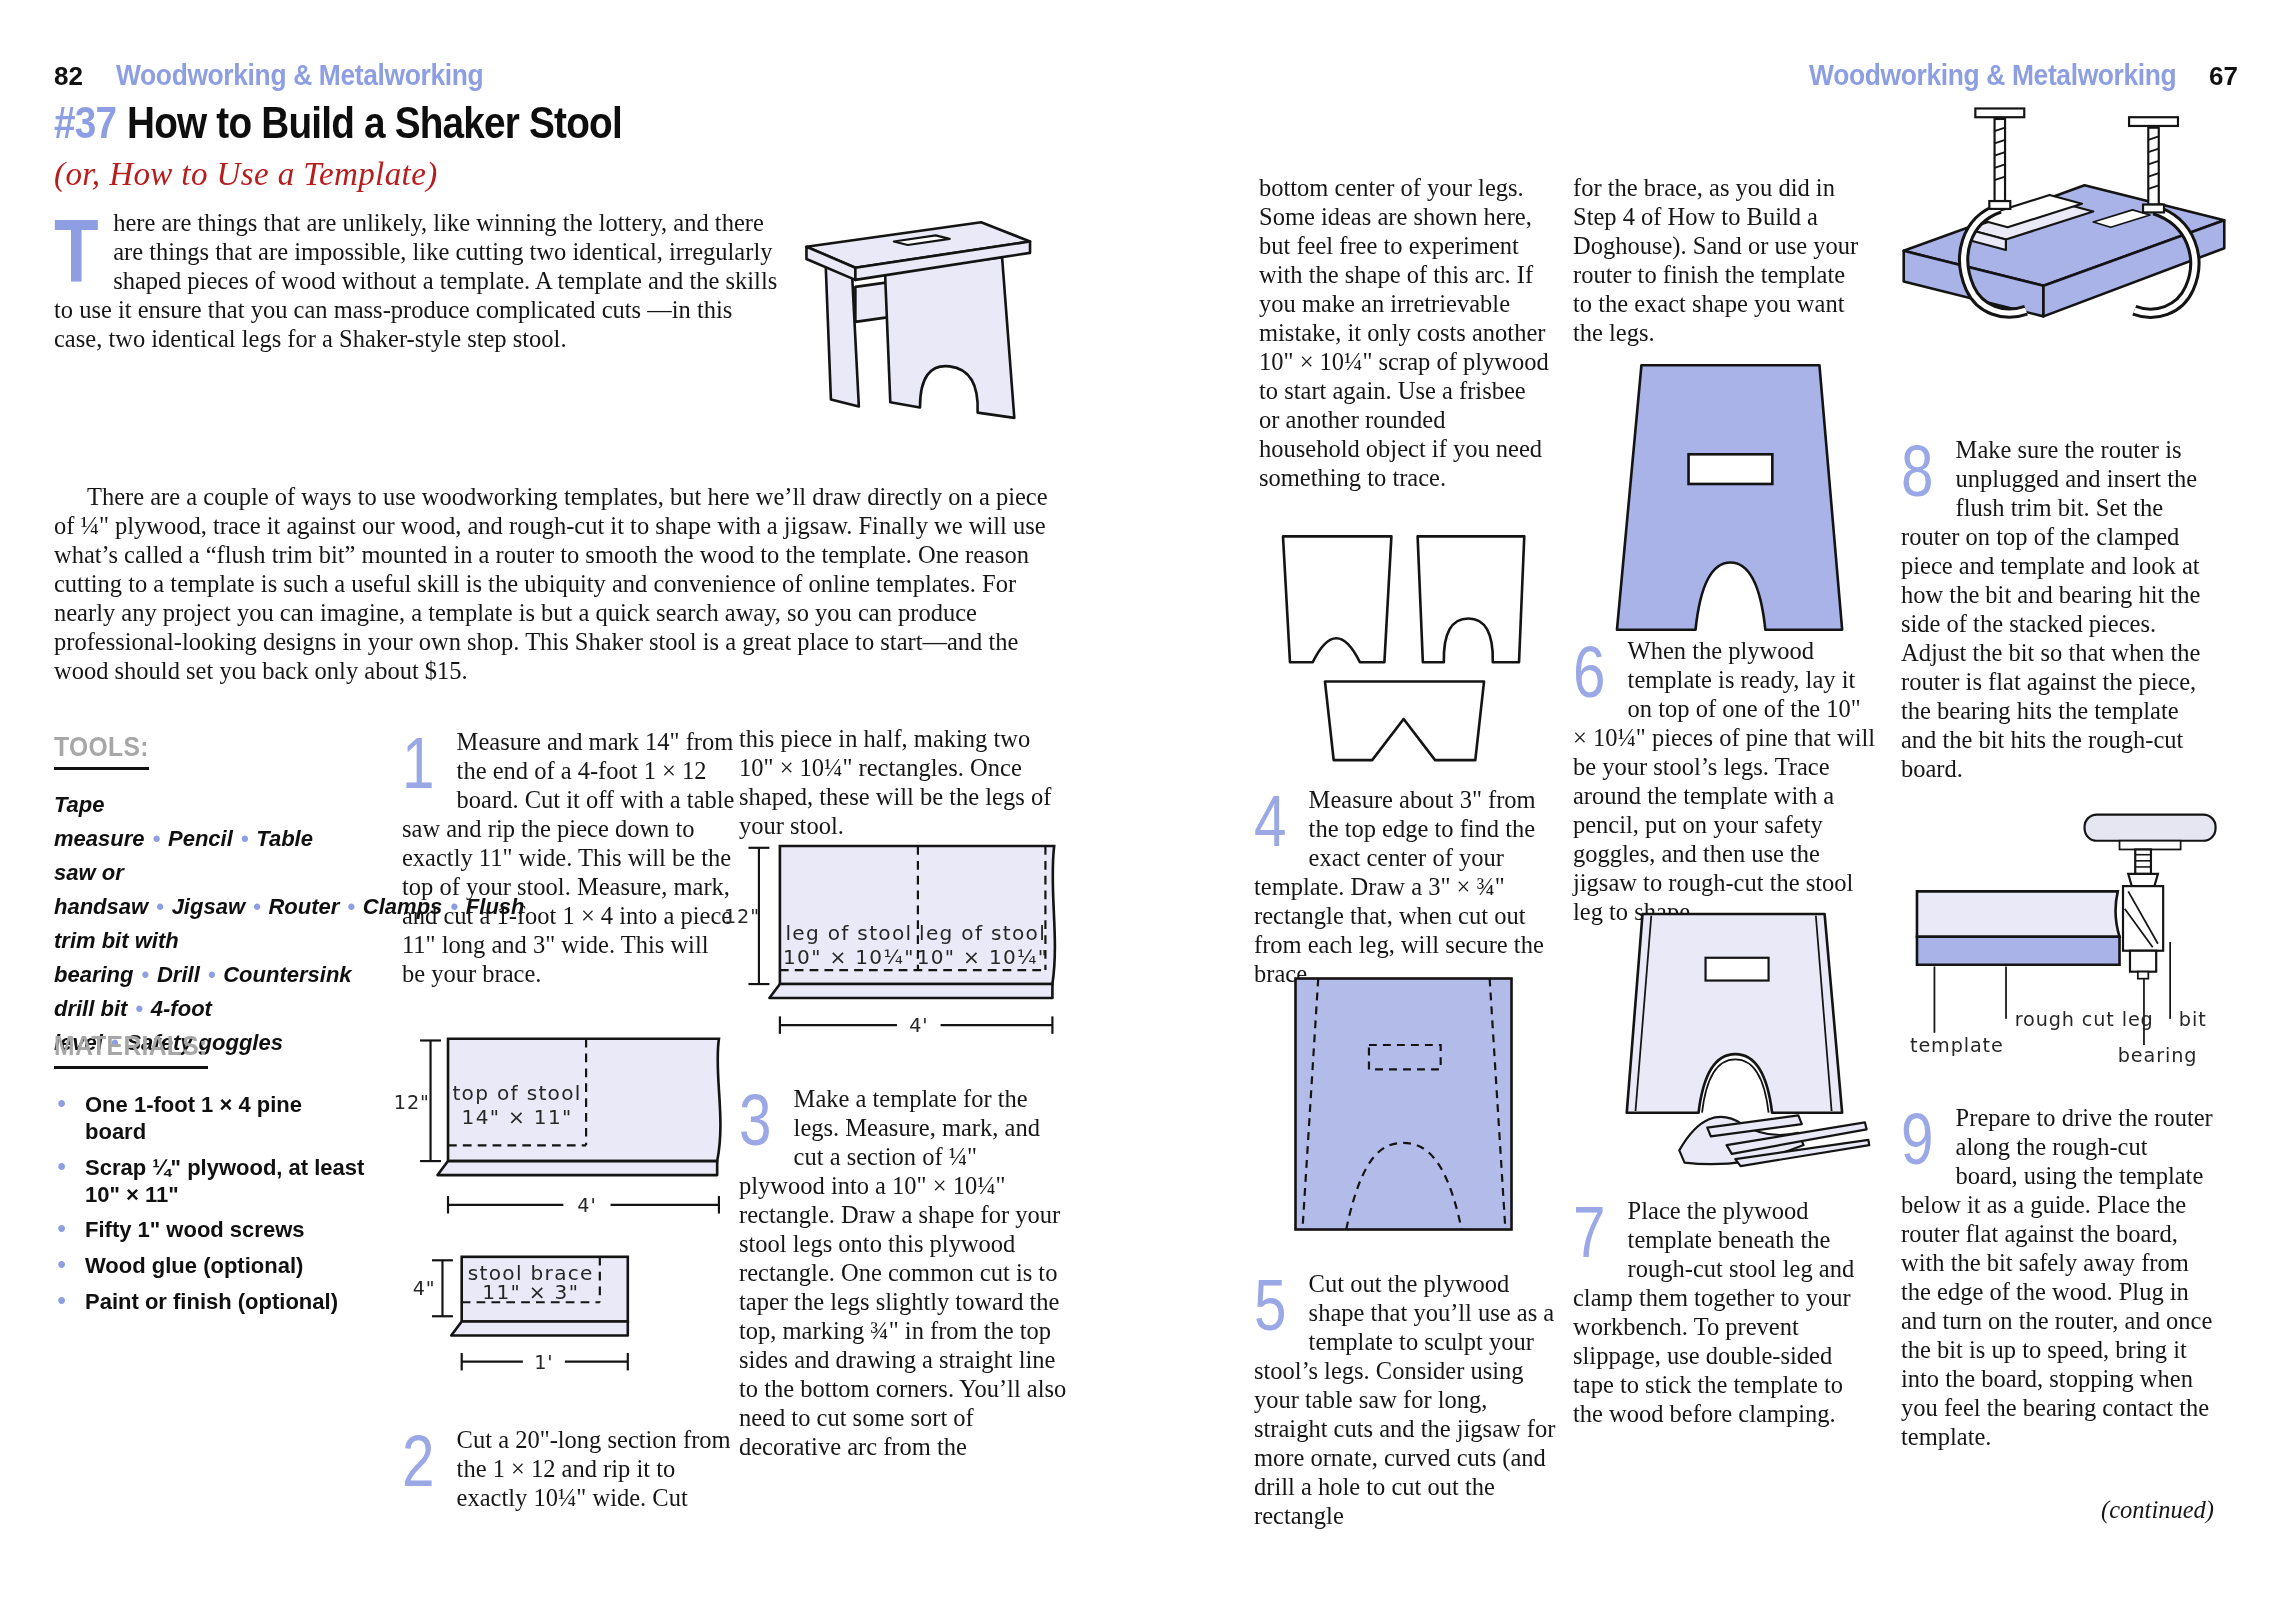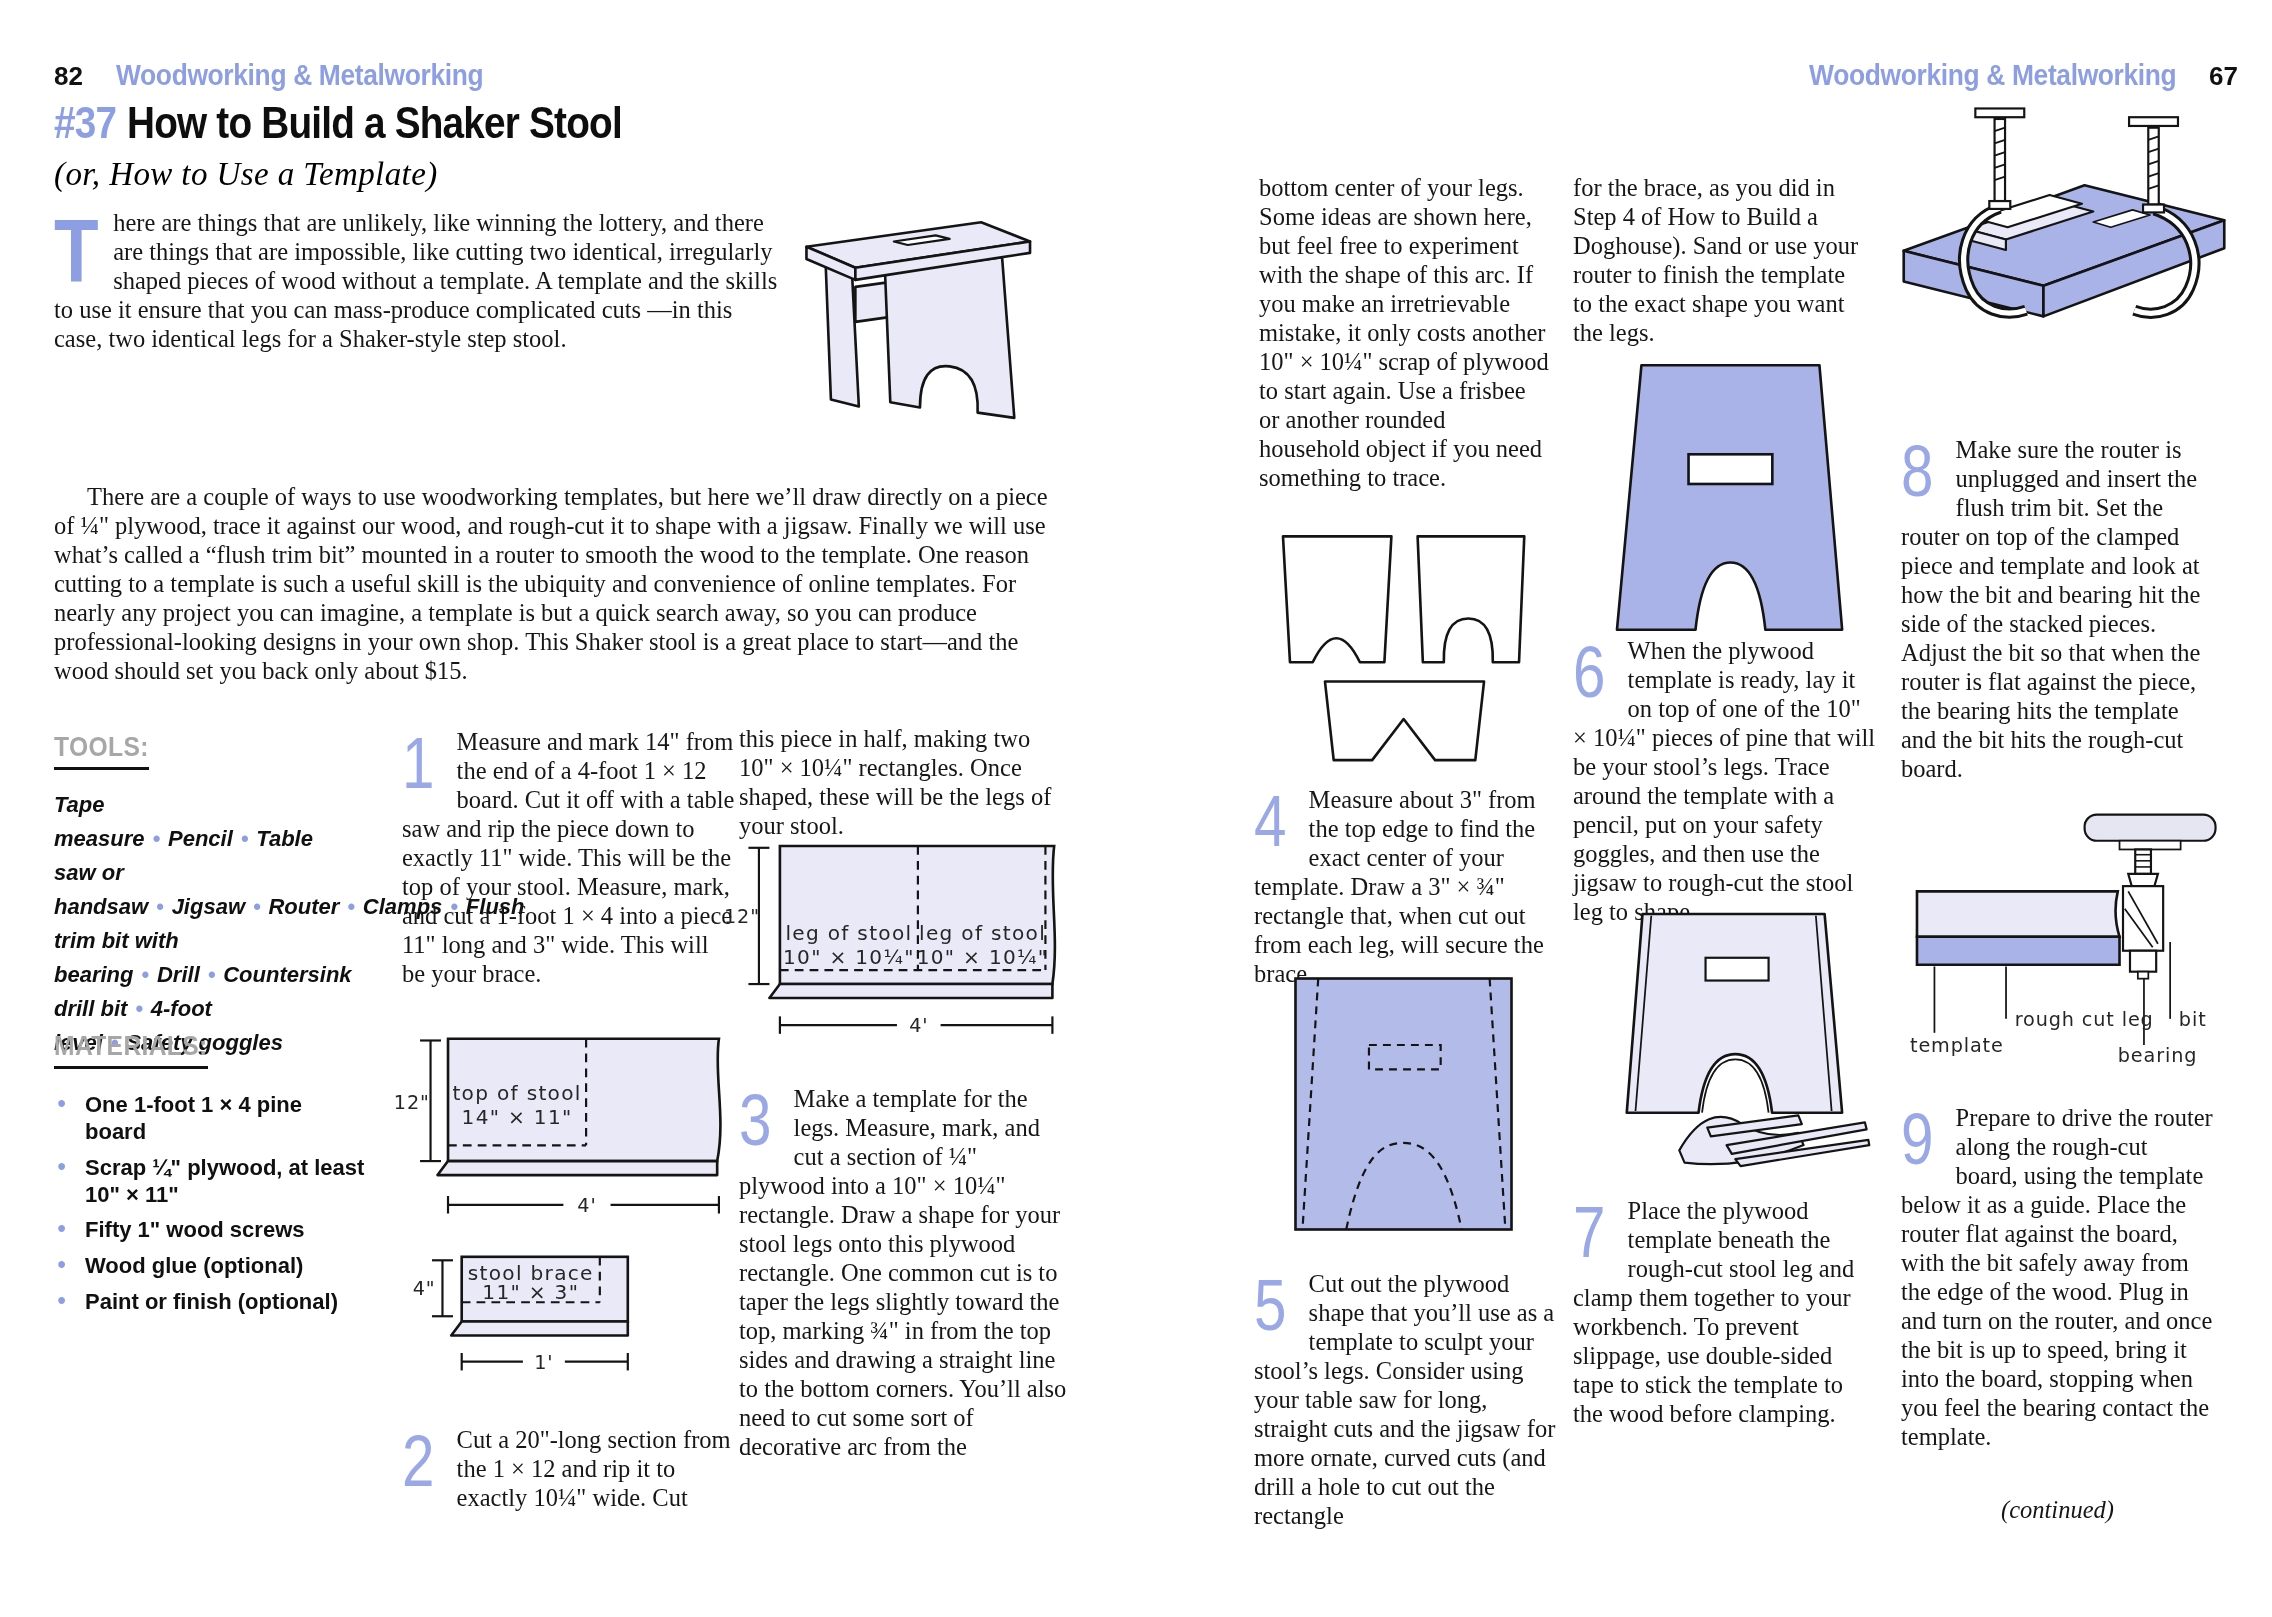--- a/index.html
+++ b/index.html
@@ -7,35 +7,35 @@
         font-family:"Liberation Serif","DejaVu Serif",serif;color:#161616;}
   .abs{position:absolute;}
   .serif{font-family:"Liberation Serif","DejaVu Serif",serif;font-size:24.5px;line-height:29px;color:#161616;}
   .cond{display:inline-block;transform:scaleX(0.88);transform-origin:0 50%;}
   .cond-r{display:inline-block;transform:scaleX(0.88);transform-origin:100% 50%;}
   .pagenum{font-family:"Liberation Sans",sans-serif;font-weight:700;font-size:26px;color:#111;}
   .section-head{font-family:"Liberation Sans",sans-serif;font-weight:700;font-size:30px;letter-spacing:-0.4px;color:#8d9fe2;}
   .title-row{white-space:nowrap;font-family:"Liberation Sans",sans-serif;font-weight:700;font-size:44px;letter-spacing:-0.9px;transform:scaleX(0.88);transform-origin:0 0;}
   .title-no{color:#8d9fe2;margin-right:12.2px;}
   .title-main{color:#0e0e0e;}
-  .subtitle{font-family:"Liberation Serif",serif;font-style:italic;font-size:33px;letter-spacing:0.4px;color:#000000;}
+  .subtitle{font-family:"Liberation Serif",serif;font-style:italic;font-size:33px;letter-spacing:0.4px;color:#b91c1c;}
   .dropcap{float:left;font-family:"Liberation Sans",sans-serif;font-weight:600;font-size:89px;line-height:75px;
            color:#8d9fe2;margin:5.2px 12.2px 0 0;transform:scaleX(0.82);transform-origin:0 0;width:47px;}
   .list-head{font-family:"Liberation Sans",sans-serif;font-weight:700;font-size:28px;letter-spacing:0.4px;color:#a7a7a7;
              padding-bottom:4.4px;border-bottom:3.5px solid #111;}
   .toolslist{font-family:"Liberation Sans",sans-serif;font-weight:700;font-size:22px;line-height:34px;color:#101010;font-style:italic;}
   .tool-dot{color:#8d9fe2;margin:0 7.9px;}
   ul.materials{list-style:none;margin:0;padding:0;}
   ul.materials li{position:relative;padding-left:31px;font-family:"Liberation Sans",sans-serif;font-weight:700;
                   font-size:22px;line-height:27px;color:#101010;margin-bottom:8.7px;}
   ul.materials li::before{content:"\2022";color:#8d9fe2;position:absolute;left:3.5px;top:-0.9px;font-size:23.6px;}
   .step{position:absolute;font-family:"Liberation Serif",serif;font-size:24.5px;line-height:29px;color:#161616;}
   .stepnum{float:left;font-family:"Liberation Sans",sans-serif;font-weight:400;font-size:73px;line-height:58px;
            color:#9aa8e6;margin:7px 14px 0 0;transform:scaleX(0.8);transform-origin:0 0;}
-  .continued{font-style:italic;font-size:24.5px;text-align:center;color:#161616;}
+  .continued{font-style:italic;font-size:24.5px;text-align:right;color:#161616;}
   svg text{font-family:"DejaVu Sans","Liberation Sans",sans-serif;fill:#262626;}
   .dlabel{font-size:23px;letter-spacing:1.5px;}
   .ddim{font-size:22px;letter-spacing:1px;}
   .rlabel{font-size:22px;letter-spacing:1px;}
 </style>
 </head>
 <body>
 
 <div id="page">
 

